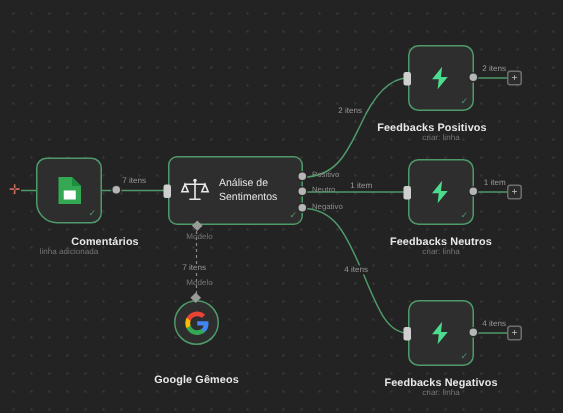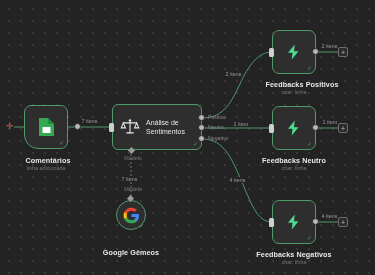--- a/index.html
+++ b/index.html
@@ -94,21 +94,21 @@
   <div class="node" style="left:24px;top:105px;">
     <div class="nbox sheet">
       <svg width="17" height="20" viewBox="0 0 17 20">
         <path d="M1 1 h9 l6 6 v12 h-15 z" fill="#34a853"></path>
         <path d="M10 1 l6 6 h-6 z" fill="#1e8e3e"></path>
         <rect x="4.5" y="10" width="8" height="6" fill="#ffffff"></rect>
       </svg>
       <div class="check">✓</div>
     </div>
     <div class="port" style="left:50px;top:18px;"></div>
-    <div class="nlabel" style="left:14px;top:51px;padding-left:20px;">Comentários</div>
+    <div class="nlabel" style="left:36px;top:51px;padding-left:20px;">Comentários</div>
     <div class="nsub" style="left:22px;top:60px;">linha adicionada</div>
   </div>
 
   <div class="elabel" style="left:80px;top:118px;">7 itens</div>
 
   <div class="node" style="left:112px;top:104px;">
     <div class="nbox wide" style="width:90px;height:46px;">
       <svg width="20" height="20" viewBox="0 0 24 24">
         <g stroke="#e8e8e8" stroke-width="1.3" fill="none" stroke-linecap="round">
           <path d="M12 4 v15"></path>
@@ -159,36 +159,36 @@
 
   <div class="node" style="left:272px;top:30px;">
     <div class="nbox">
       <svg width="18" height="22" viewBox="0 0 24 24">
         <path d="M13 2 L4 13 h6 l-1 9 9-11 h-6 z" fill="#4ddb8e"></path>
       </svg>
       <div class="check">✓</div>
     </div>
     <div class="inport" style="left:-3px;top:18px;"></div>
     <div class="port" style="left:40px;top:18px;"></div>
-    <div class="nlabel" style="left:30px;top:50px;">Feedbacks Positivos</div>
+    <div class="nlabel" style="left:16px;top:50px;">Feedbacks Positivos</div>
     <div class="nsub" style="left:22px;top:59px;">criar: linha</div>
   </div>
   <div class="elabel" style="left:320px;top:43px;">2 itens</div>
   <div class="plusbtn" style="left:338px;top:47px;">+</div>
 
   <div class="node" style="left:272px;top:106px;">
     <div class="nbox">
       <svg width="18" height="22" viewBox="0 0 24 24">
         <path d="M13 2 L4 13 h6 l-1 9 9-11 h-6 z" fill="#4ddb8e"></path>
       </svg>
       <div class="check">✓</div>
     </div>
     <div class="inport" style="left:-3px;top:18px;"></div>
     <div class="port" style="left:40px;top:18px;"></div>
-    <div class="nlabel" style="left:22px;top:50px;">Feedbacks Neutro</div>
+    <div class="nlabel" style="left:22px;top:50px;">Feedbacks Neutros</div>
     <div class="nsub" style="left:22px;top:59px;">criar: linha</div>
   </div>
   <div class="elabel" style="left:321px;top:119px;">1 item</div>
   <div class="plusbtn" style="left:338px;top:123px;">+</div>
 
   <div class="node" style="left:272px;top:200px;">
     <div class="nbox">
       <svg width="18" height="22" viewBox="0 0 24 24">
         <path d="M13 2 L4 13 h6 l-1 9 9-11 h-6 z" fill="#4ddb8e"></path>
       </svg>

